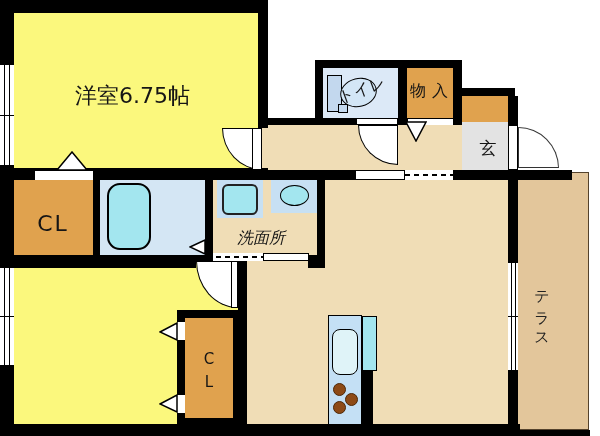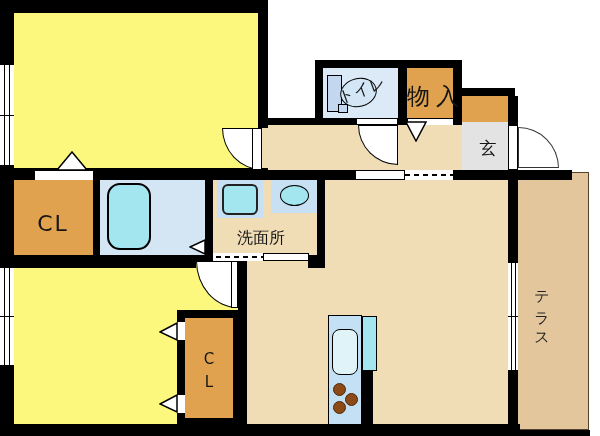--- a/index.html
+++ b/index.html
@@ -145,24 +145,25 @@
 
   <div class="gap" style="left:177px;top:322px;width:8px;height:18px;"></div>
   <div class="gap" style="left:177px;top:395px;width:8px;height:18px;"></div>
   <svg class="tri" style="left:159px;top:322px;" width="19" height="19" viewBox="0 0 19 19">
       <polygon points="1,10 18,1 18,18" fill="#fff" stroke="#000" stroke-width="1.5"></polygon>
     </svg>
   <svg class="tri" style="left:159px;top:394px;" width="19" height="19" viewBox="0 0 19 19">
       <polygon points="1,10 18,1 18,18" fill="#fff" stroke="#000" stroke-width="1.5"></polygon>
     </svg>
 
+  <div class="lbl" style="left:40px;top:81px;width:185px;font-size:22px;">洋室6.75帖</div>
   <div class="lbl" style="left:331px;top:80px;width:62px;font-size:16px;transform:rotate(-20deg);">トイレ</div>
-  <div class="lbl" style="left:407px;top:81px;width:50px;font-size:23px;letter-spacing:6px;">物入</div>
+  <div class="lbl" style="left:407px;top:81px;width:50px;font-size:16px;letter-spacing:6px;">物入</div>
   <div class="lbl" style="left:477px;top:137px;width:22px;font-size:17px;">玄</div>
   <div class="lbl" style="left:34px;top:211px;width:38px;font-size:22px;letter-spacing:2px;">CL</div>
   <div class="lbl" style="left:198px;top:348px;width:22px;font-size:15px;line-height:23px;">
     <span style="display:block;">C</span>
     <span style="display:block;">L</span>
   </div>
-  <div class="lbl" style="left:226px;top:228px;width:70px;font-size:16px;">洗面所</div>
+  <div class="lbl" style="left:226px;top:228px;width:70px;font-size:16px;font-style:italic;">洗面所</div>
   <div class="lbl vert" style="left:532px;top:272px;height:80px;font-size:15px;color:#222;">テラス</div>
 
 </div>
 
 </body></html>

